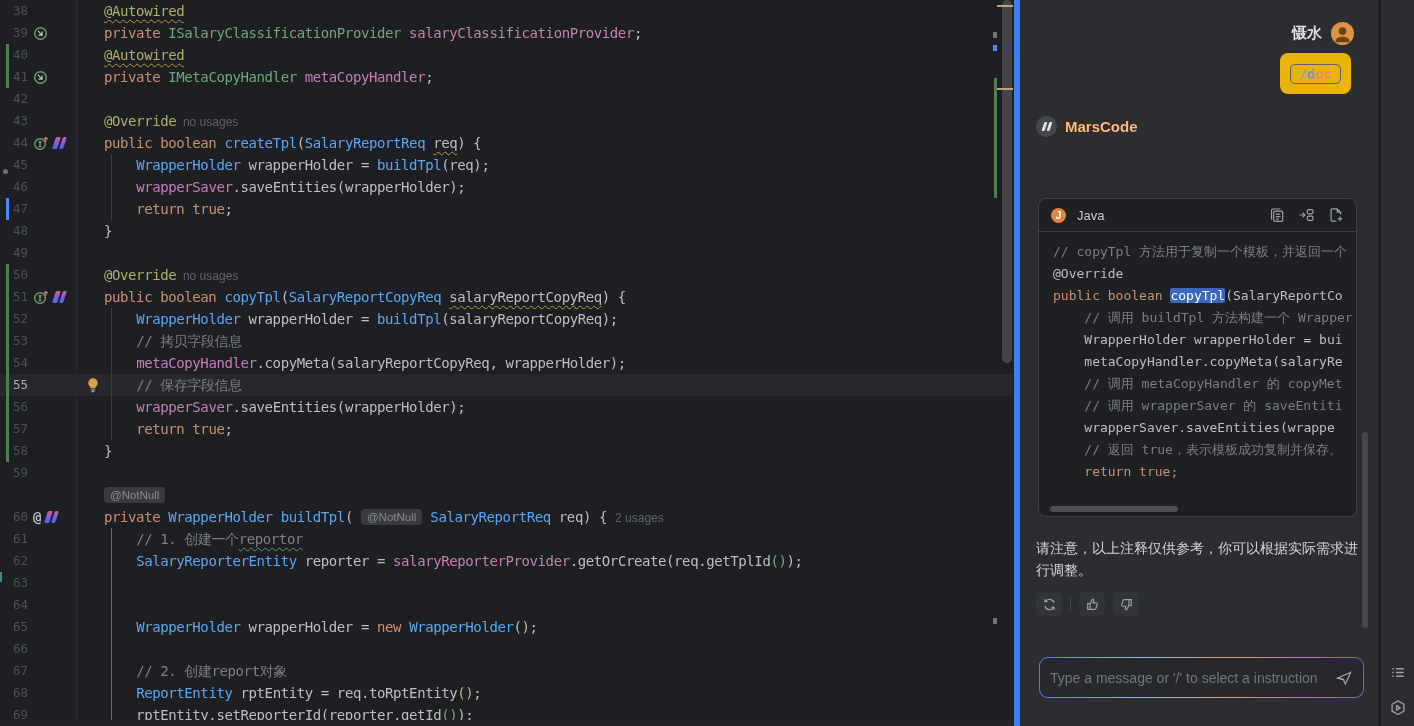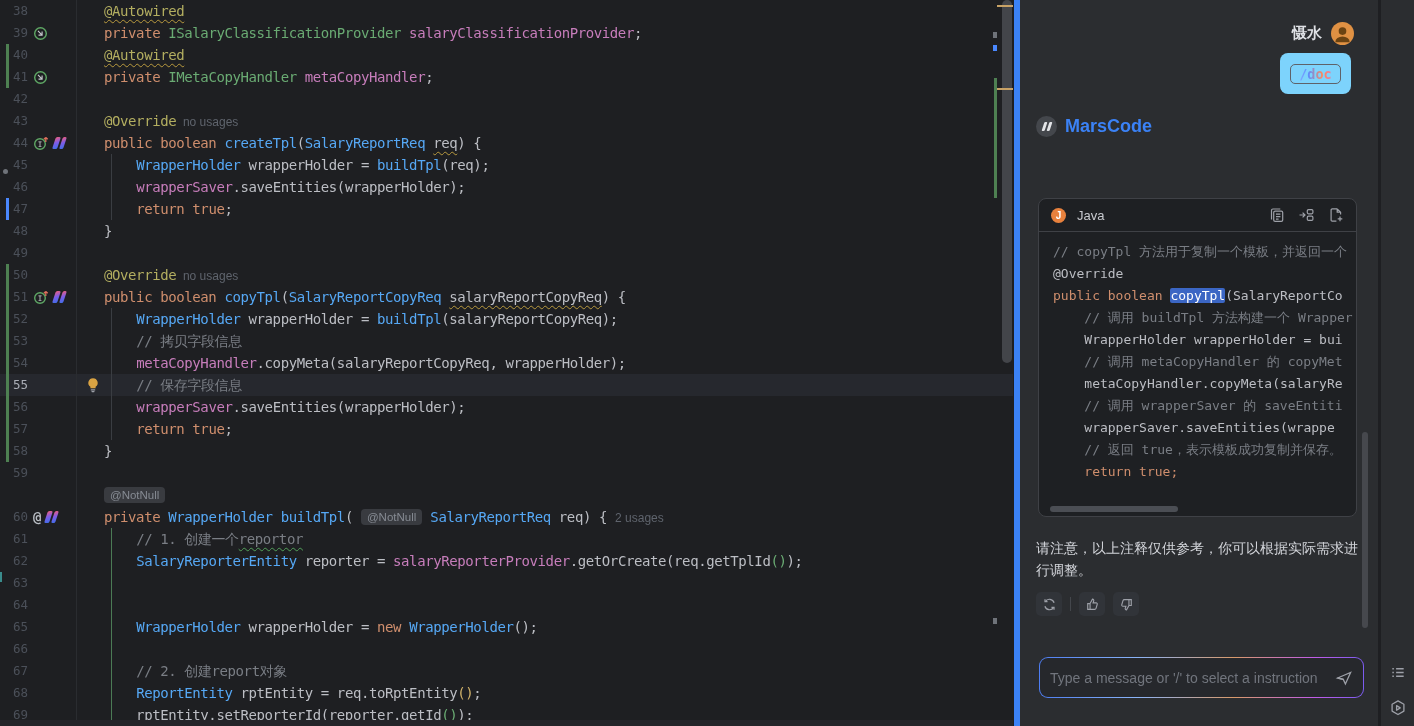--- a/index.html
+++ b/index.html
@@ -48,31 +48,31 @@
   .mcicon{display:inline-flex;gap:2px;transform:skewX(-18deg);}
   .mcicon i{display:block;width:4.5px;height:12px;border-radius:1.5px;
             background:linear-gradient(160deg,#ef5e7a 0%,#7d5ce8 48%,#3e6ee8 100%);}
   .aticon{color:#b8bcc3;font:600 14px/16px "DejaVu Sans Mono",monospace;}
   
   #panel{position:absolute;left:1014px;top:0;width:364px;height:726px;background:#2b2d30;
          border-left:6px solid #3b82f6;box-sizing:border-box;color:#d3d5da;}
   .user-row{position:absolute;top:22px;right:24px;display:flex;align-items:center;gap:9px;}
   .user-name{font-size:15px;font-weight:600;color:#dfe1e5;}
   .avatar{width:23px;height:23px;border-radius:50%;background:#e09143;display:flex;align-items:flex-end;justify-content:center;overflow:hidden;}
-  .bubble{position:absolute;top:53px;right:27px;width:71px;height:41px;background:#7dd3fc;border-radius:8px;
+  .bubble{position:absolute;top:53px;right:27px;width:71px;height:41px;background:#eab308;border-radius:8px;
           display:flex;align-items:center;justify-content:center;}
   .doc-chip{border:1px solid #5f6269;border-radius:5px;background:#2c2e33;padding:1px 8px;
             font:700 13.5px "DejaVu Sans Mono",monospace;
             background-image:linear-gradient(90deg,#a9c4ff 0%,#5b8cff 35%,#ff8a5c 65%,#e06ad4 95%);
             -webkit-background-clip:text;background-clip:text;color:transparent;}
   .ai-row{position:absolute;top:116px;left:16px;display:flex;align-items:center;gap:8px;}
   .ai-logo{width:21px;height:21px;border-radius:50%;background:#44474c;display:flex;align-items:center;justify-content:center;}
   .logo-sl{display:inline-flex;gap:1.5px;transform:skewX(-18deg);}
   .logo-sl i{display:block;width:3px;height:9px;border-radius:1px;background:#e3e5e8;}
-  .ai-name{font-size:18px;font-weight:700;color:#3b82f6;}
+  .ai-name{font-size:15px;font-weight:700;color:#fdba74;}
   .intro{position:absolute;top:145px;left:16px;width:332px;font-size:14px;line-height:22px;}
   .codeblock{position:absolute;top:198px;left:18px;width:319px;height:319px;background:#1e2023;
              border:1px solid #3f4146;border-radius:8px;box-sizing:border-box;overflow:hidden;}
   .cb-head{height:32px;display:flex;align-items:center;padding:0 12px;border-bottom:1px solid #3f4146;}
   .java-ic{width:15px;height:15px;border-radius:50%;background:#e8813d;color:#fff;
            font:700 10px/15px "Liberation Sans",sans-serif;text-align:center;}
   .cb-lang{margin-left:11px;font-size:13px;color:#c8cacf;flex:1;}
   .cb-icons{display:flex;gap:13px;align-items:center;}
   .cb-body{padding:9px 0 0 14px;font-family:"DejaVu Sans Mono",monospace;font-size:13px;}
   .cb-line{height:22px;line-height:22px;white-space:pre;overflow:hidden;}
@@ -211,22 +211,22 @@
               <path d="M12 9.6 v4.6 M9.7 11.9 h4.6"></path>
             </svg>
         </span>
       </div>
       <div class="cb-body" id="cb-body">
           <div class="cb-line"><span class="tk-cmt">// copyTpl 方法用于复制一个模板，并返回一个</span></div>
           <div class="cb-line"><span class="tk-txt">@Override</span></div>
           <div class="cb-line"><span class="tk-kw">public boolean </span><span class="tk-sel">copyTpl</span><span class="tk-txt">(SalaryReportCo</span></div>
           <div class="cb-line"><span class="tk-cmt">    // 调用 buildTpl 方法构建一个 Wrapper</span></div>
           <div class="cb-line"><span class="tk-txt">    WrapperHolder wrapperHolder = bui</span></div>
+          <div class="cb-line"><span class="tk-txt">    metaCopyHandler.copyMeta(salaryRe</span></div>
           <div class="cb-line"><span class="tk-cmt">    // 调用 metaCopyHandler 的 copyMet</span></div>
-          <div class="cb-line"><span class="tk-txt">    metaCopyHandler.copyMeta(salaryRe</span></div>
           <div class="cb-line"><span class="tk-cmt">    // 调用 wrapperSaver 的 saveEntiti</span></div>
           <div class="cb-line"><span class="tk-txt">    wrapperSaver.saveEntities(wrappe</span></div>
           <div class="cb-line"><span class="tk-cmt">    // 返回 true，表示模板成功复制并保存。</span></div>
           <div class="cb-line"><span class="tk-kw">    return true;</span></div>
         </div>
       <div class="cb-hthumb"></div>
     </div>
 
     <div class="note">请注意，以上注释仅供参考，你可以根据实际需求进行调整。</div>
 

